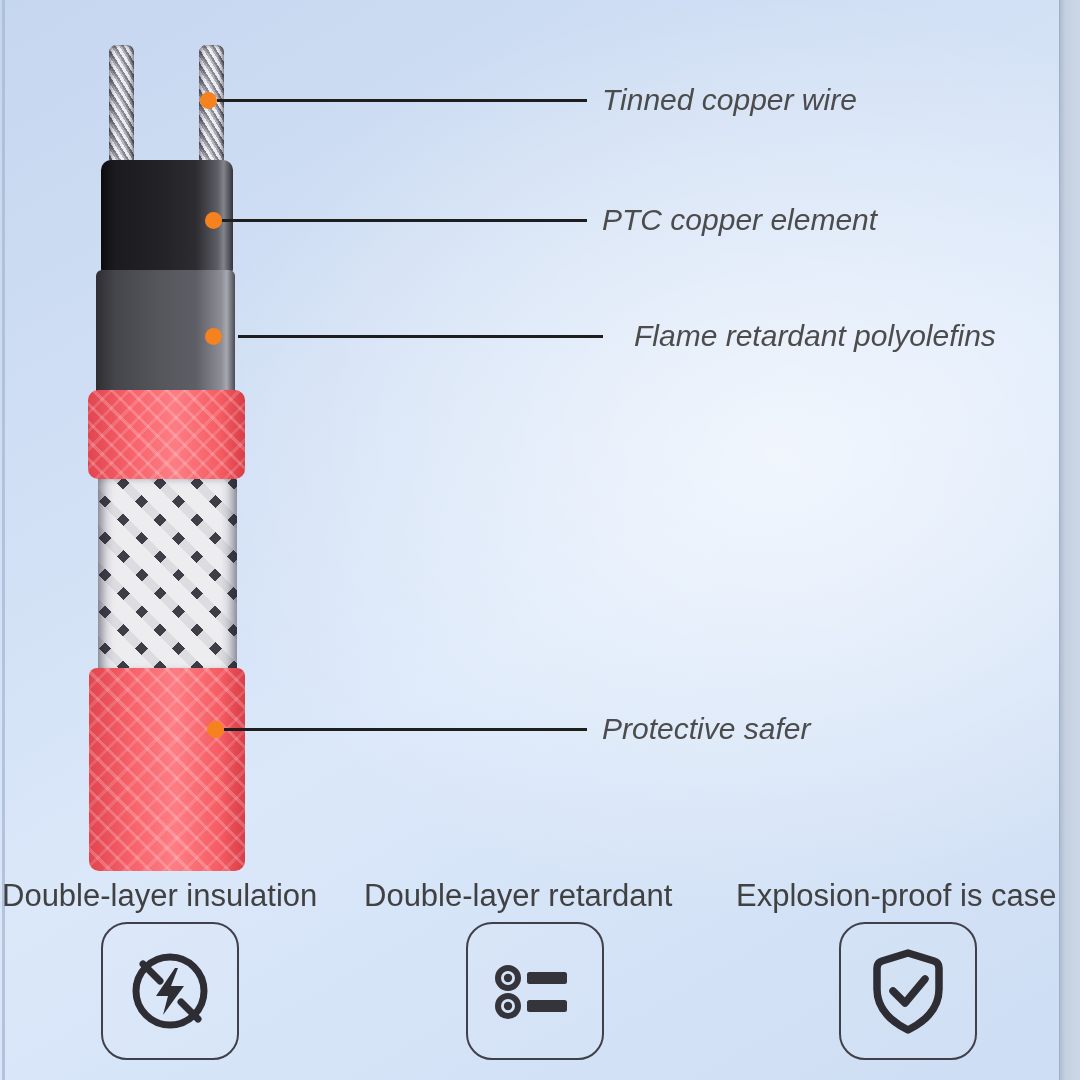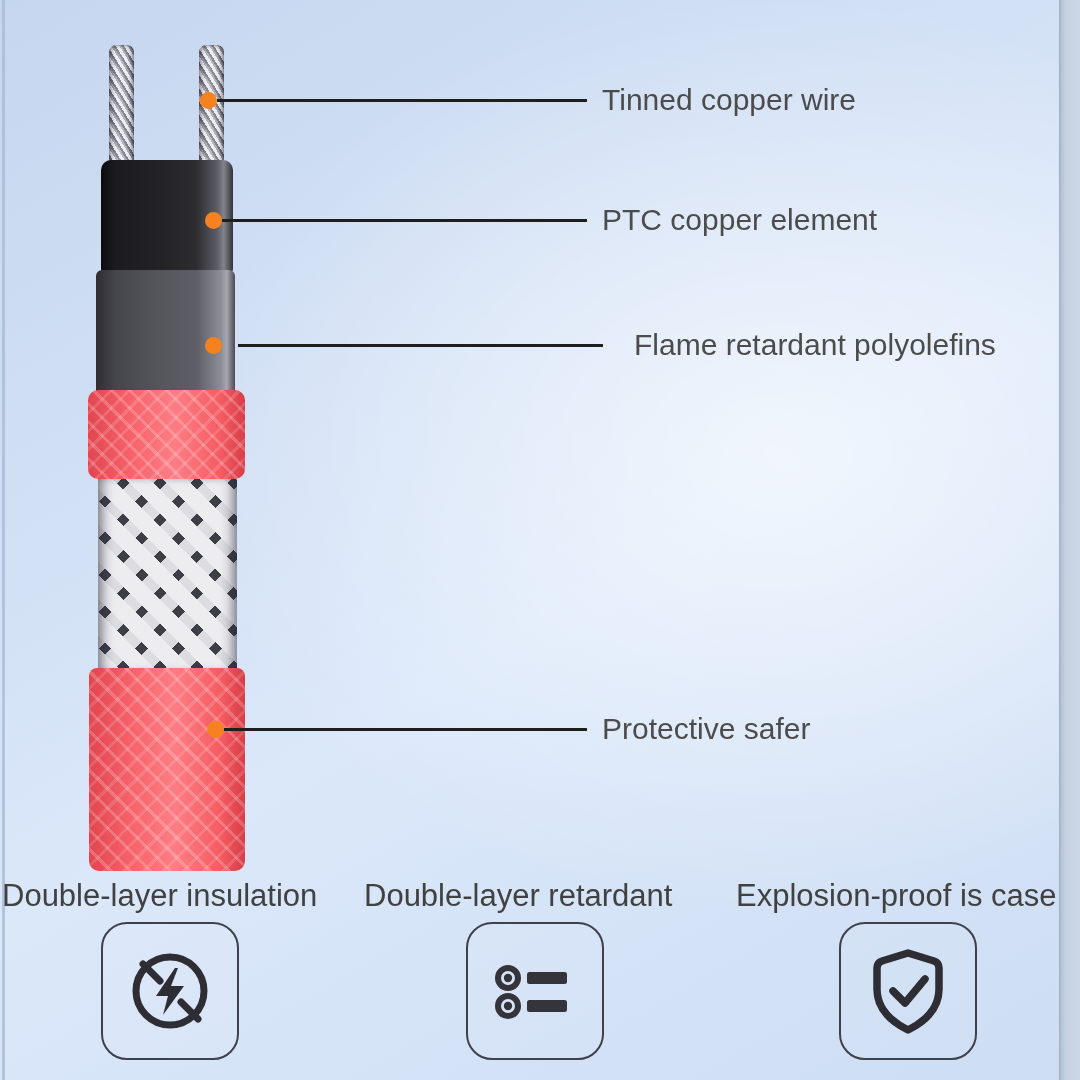--- a/index.html
+++ b/index.html
@@ -67,21 +67,21 @@
     background-image:
       repeating-linear-gradient(45deg,  rgba(255,255,255,.20) 0 3px, rgba(0,0,0,0) 3px 14px),
       repeating-linear-gradient(-45deg, rgba(255,255,255,.13) 0 3px, rgba(0,0,0,0) 3px 14px),
       linear-gradient(90deg,#e2454f 0%,#f7636b 28%,#fd7d84 55%,#f55c63 84%,#d93d47 100%);
   }
 
   
   .callout{ position:absolute; display:flex; align-items:center; height:38px; }
   .dot{ width:17px; height:17px; border-radius:50%; background:#F5821F; flex:0 0 auto; }
   .cline{ height:3px; background:#1e1e1e; flex:0 0 auto; }
-  .clabel{ padding-left:15px; font-size:30px; color:#4c4c4c; white-space:nowrap; }
+  .clabel{ padding-left:15px; font-size:30px; color:#4c4c4c; white-space:nowrap;font-style:italic; }
 
   
   .feature{ position:absolute; top:876px; }
   .ftitle{ font-size:31px; color:#414141; text-align:left; height:40px; line-height:40px; white-space:nowrap; }
   .fcard{
     width:138px; height:138px; margin:6px auto 0;
     border:2px solid #40404a; border-radius:26px;
     display:flex; align-items:center; justify-content:center;
     background:rgba(255,255,255,.06);
   }
@@ -107,21 +107,21 @@
   <div class="callout" style="left:200px; top:81px;">
     <span class="dot"></span>
     <span class="cline" style="width:370px;"></span>
     <span class="clabel">Tinned copper wire</span>
   </div>
   <div class="callout" style="left:205px; top:201px;">
     <span class="dot"></span>
     <span class="cline" style="width:365px;"></span>
     <span class="clabel">PTC copper element</span>
   </div>
-  <div class="callout" style="left:205px; top:326px;gap:16px;">
+  <div class="callout" style="left:205px; top:317px;gap:16px;">
     <span class="dot"></span>
     <span class="cline" style="width:365px;"></span>
     <span class="clabel">Flame retardant polyolefins</span>
   </div>
   <div class="callout" style="left:207px; top:710px;">
     <span class="dot"></span>
     <span class="cline" style="width:363px;"></span>
     <span class="clabel">Protective safer</span>
   </div>
 

